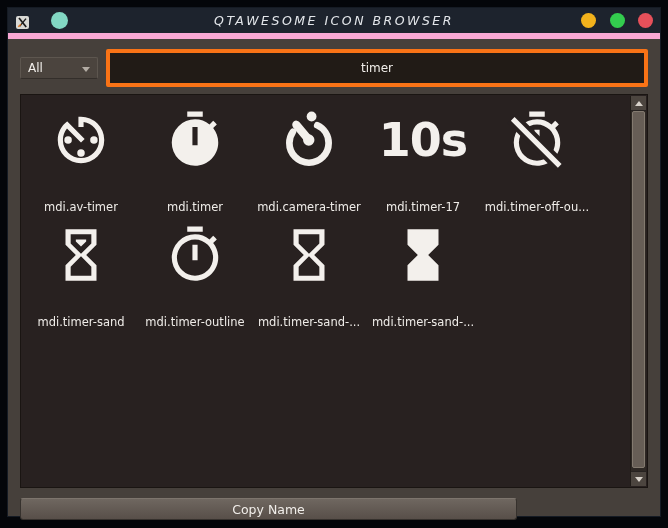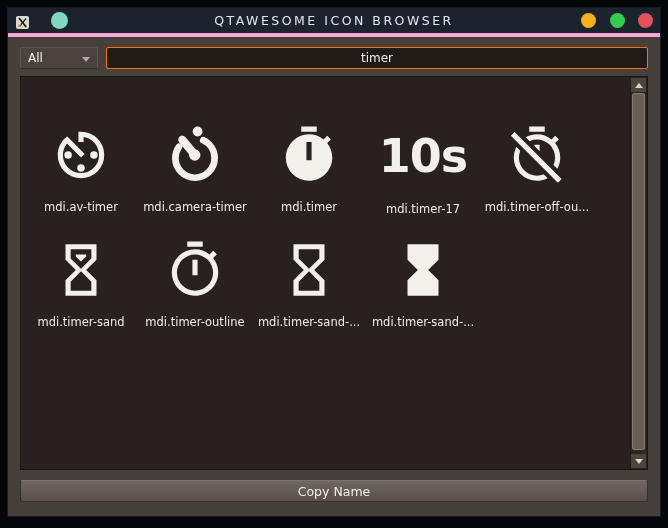--- a/index.html
+++ b/index.html
@@ -1,61 +1,61 @@
 <!DOCTYPE html>
 <html><head>
 <meta charset="utf-8">
 <style>
   html,body{margin:0;padding:0;background:#04060a;width:668px;height:528px;overflow:hidden;
     font-family:"DejaVu Sans","Liberation Sans",sans-serif;}
   .window{position:absolute;left:8px;top:8px;width:652px;height:508px;background:#46403b;
     box-shadow:0 0 0 1px #151b24;}
   
-  .titlebar{position:relative;height:25px;background:#1d232d;border-bottom:4px solid #f9a8d4;}
+  .titlebar{position:relative;height:25px;background:#1d232d;border-bottom:6px solid #f9a8d4;font-style:italic;}
   .app-icon{position:absolute;left:8px;top:6px;width:13px;height:13px;}
   .tb-title{position:absolute;left:0;right:0;top:0;height:25px;line-height:25px;text-align:center;
     color:#e3e6ea;font-size:12.5px;letter-spacing:2.5px;font-weight:500;}
   .circle{position:absolute;border-radius:50%;top:4px;}
   .c-teal{left:43px;width:17px;height:17px;background:#82d7c3;}
   .c-min{right:64px;width:15px;height:15px;top:5px;background:#f2b21c;}
   .c-max{right:35px;width:15px;height:15px;top:5px;background:#33cc4e;}
   .c-close{right:7px;width:15px;height:15px;top:5px;background:#e6505a;}
   
   .toolbar{display:flex;align-items:center;padding:10px 12px 7px 12px;gap:8px;}
   .combo{width:78px;height:22px;background:#4b443e;border:1px solid #5d564f;border-bottom-color:#332e2a;
     border-radius:2px;box-sizing:border-box;display:flex;align-items:center;color:#f1eeea;font-size:12px;
     padding-left:7px;position:relative;}
   .combo-arrow{position:absolute;right:7px;top:9px;width:0;height:0;
     border-left:4px solid transparent;border-right:4px solid transparent;border-top:5px solid #b3aca4;}
-  .search{flex:1;height:22px;background:#211b16;border:1px solid #f97316;border-radius:2px;
+  .search{flex:1;height:38px;background:#211b16;border:4px solid #f97316;border-radius:2px;
     box-sizing:border-box;color:#f1eeea;font-size:12px;text-align:center;outline:none;
     font-family:"DejaVu Sans","Liberation Sans",sans-serif;}
   
   .content{position:relative;margin:0 12px;height:394px;background:#282120;border:1px solid #1a1512;
     box-sizing:border-box;overflow:hidden;}
   .grid{display:grid;grid-template-columns:repeat(5,114px);grid-auto-rows:115px;padding:13px 0 0 3px;}
   .cell{display:flex;flex-direction:column;align-items:center;}
-  .glyph{width:64px;height:64px;display:flex;align-items:center;justify-content:center;color:#f3f0ec;margin-top:34px;}
+  .glyph{width:64px;height:64px;display:flex;align-items:center;justify-content:center;color:#f3f0ec;}
   .glyph svg{width:62px;height:62px;display:block;}
   .bigtext{font-size:46px;font-weight:bold;letter-spacing:-1px;line-height:64px;color:#f3f0ec;}
-  .lbl{margin-top:14px;font-size:11.5px;color:#efece8;white-space:nowrap;}
+  .lbl{margin-top:28px;font-size:11.5px;color:#efece8;white-space:nowrap;}
   
   .sbar{position:absolute;top:1px;right:1px;bottom:1px;width:15px;background:#2e2824;border-left:1px solid #201b17;}
   .sb-btn{position:absolute;left:0;width:15px;height:14px;background:#4c453f;display:flex;
     align-items:center;justify-content:center;}
   .sb-up{top:0;border-bottom:1px solid #262220;}
   .sb-down{bottom:0;border-top:1px solid #262220;}
   .tri-up{width:0;height:0;border-left:4px solid transparent;border-right:4px solid transparent;
     border-bottom:5px solid #d8d2ca;}
   .tri-down{width:0;height:0;border-left:4px solid transparent;border-right:4px solid transparent;
     border-top:5px solid #d8d2ca;}
   .sb-thumb{position:absolute;left:1px;right:1px;top:15px;bottom:18px;background:#675e56;
     border:1px solid #837a6f;border-radius:2px;}
   
-  .copy-btn{display:block;margin:10px 12px 0 12px;width:628px;height:22px;
+  .copy-btn{display:block;margin:10px 12px 0 12px;width:497px;height:22px;
     background:linear-gradient(#6f6760,#584f49);border:1px solid #36312d;border-top-color:#7d756d;
     border-radius:3px;color:#f1eeea;font-size:12.5px;text-align:center;
     font-family:"DejaVu Sans","Liberation Sans",sans-serif;cursor:pointer;}
 </style>
 </head>
 <body>
 
 <div class="window">
 
   <div class="titlebar">
@@ -93,36 +93,36 @@
               <circle cx="17" cy="12" r="1.45"></circle>
               <circle cx="7" cy="12" r="1.45"></circle>
           </svg>
         </div>
         <div class="lbl">mdi.av-timer</div>
       </div>
 
       <div class="cell">
         <div class="glyph">
           <svg viewBox="0 0 24 24" fill="currentColor">
+            <path fill-rule="evenodd" d="M19.03,7.39L20.45,5.97C20,5.46 19.55,5 19.04,4.56L17.62,6C16.07,4.74 14.12,4 12,4A9,9 0 0 0 3,13A9,9 0 0 0 12,22C17,22 21,17.97 21,13C21,10.88 20.26,8.93 19.03,7.39M13,14H11V7H13V14M15,1H9V3H15V1Z"></path>
+          </svg>
+        </div>
+        <div class="lbl">mdi.timer</div>
+      </div>
+
+      <div class="cell">
+        <div class="glyph">
+          <svg viewBox="0 0 24 24" fill="currentColor">
             <circle cx="13" cy="2.9" r="1.9"></circle>
             <line x1="7.1" y1="6.1" x2="11.8" y2="11.8" stroke="currentColor" stroke-width="3.2" stroke-linecap="round"></line>
             <circle cx="11.9" cy="12" r="2.2"></circle>
             <circle cx="12" cy="13.2" r="7.6" fill="none" stroke="currentColor" stroke-width="2.6" stroke-linecap="round" pathLength="360" stroke-dasharray="280 80" stroke-dashoffset="65"></circle>
           </svg>
         </div>
         <div class="lbl">mdi.camera-timer</div>
-      </div>
-
-      <div class="cell">
-        <div class="glyph">
-          <svg viewBox="0 0 24 24" fill="currentColor">
-            <path fill-rule="evenodd" d="M19.03,7.39L20.45,5.97C20,5.46 19.55,5 19.04,4.56L17.62,6C16.07,4.74 14.12,4 12,4A9,9 0 0 0 3,13A9,9 0 0 0 12,22C17,22 21,17.97 21,13C21,10.88 20.26,8.93 19.03,7.39M13,14H11V7H13V14M15,1H9V3H15V1Z"></path>
-          </svg>
-        </div>
-        <div class="lbl">mdi.timer</div>
       </div>
 
       <div class="cell">
         <div class="glyph bigtext">10s</div>
         <div class="lbl">mdi.timer-17</div>
       </div>
 
 
 
       <div class="cell">

